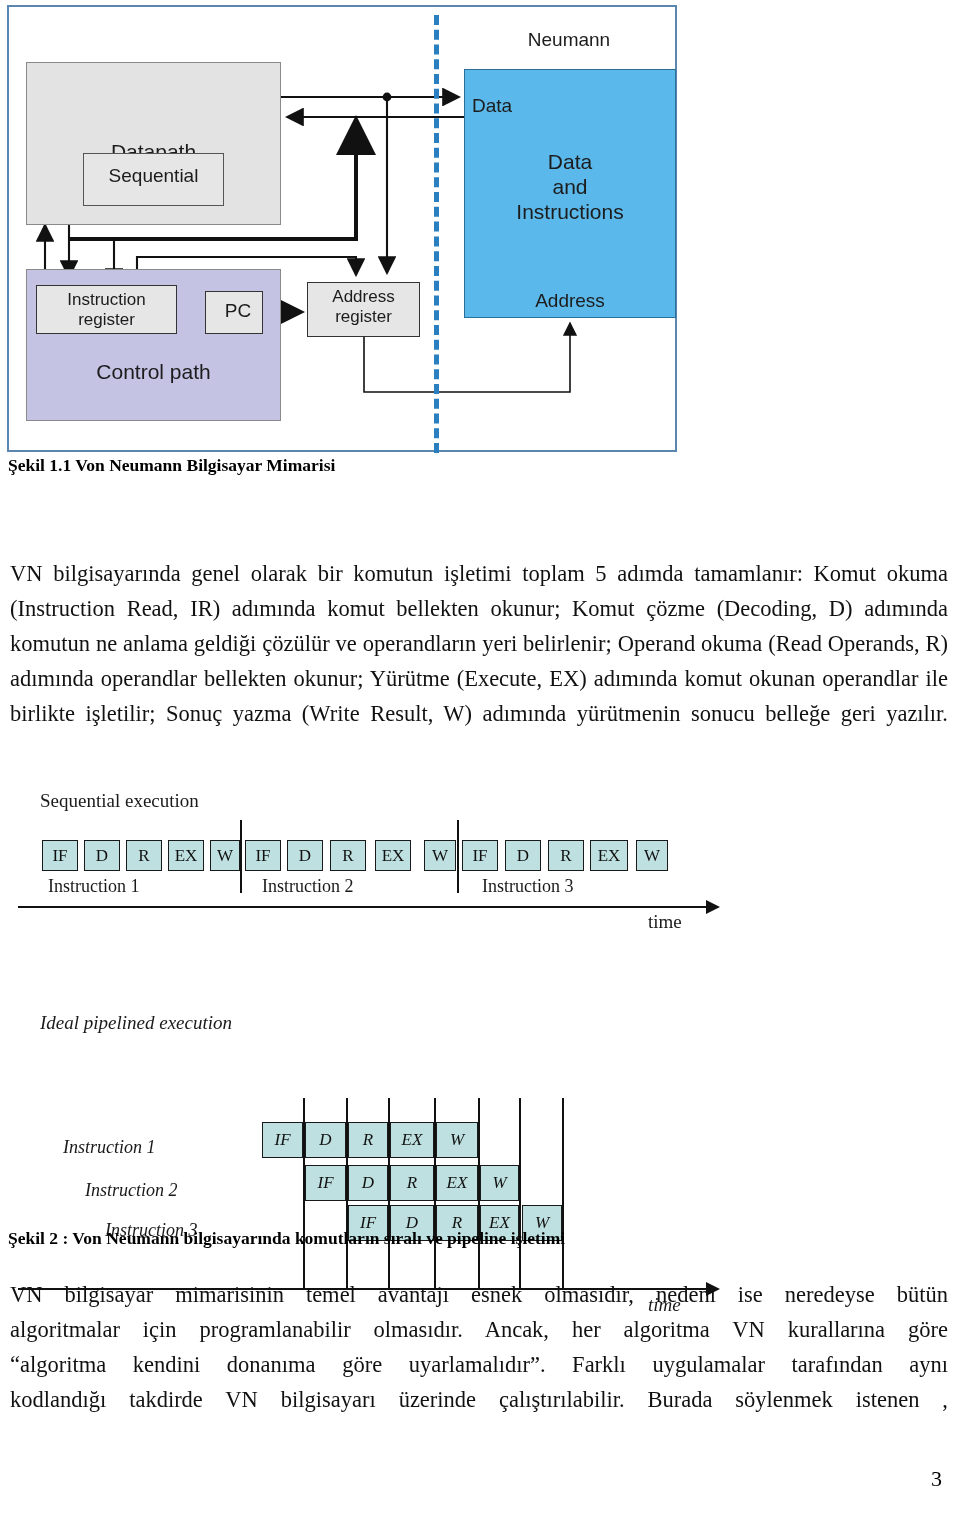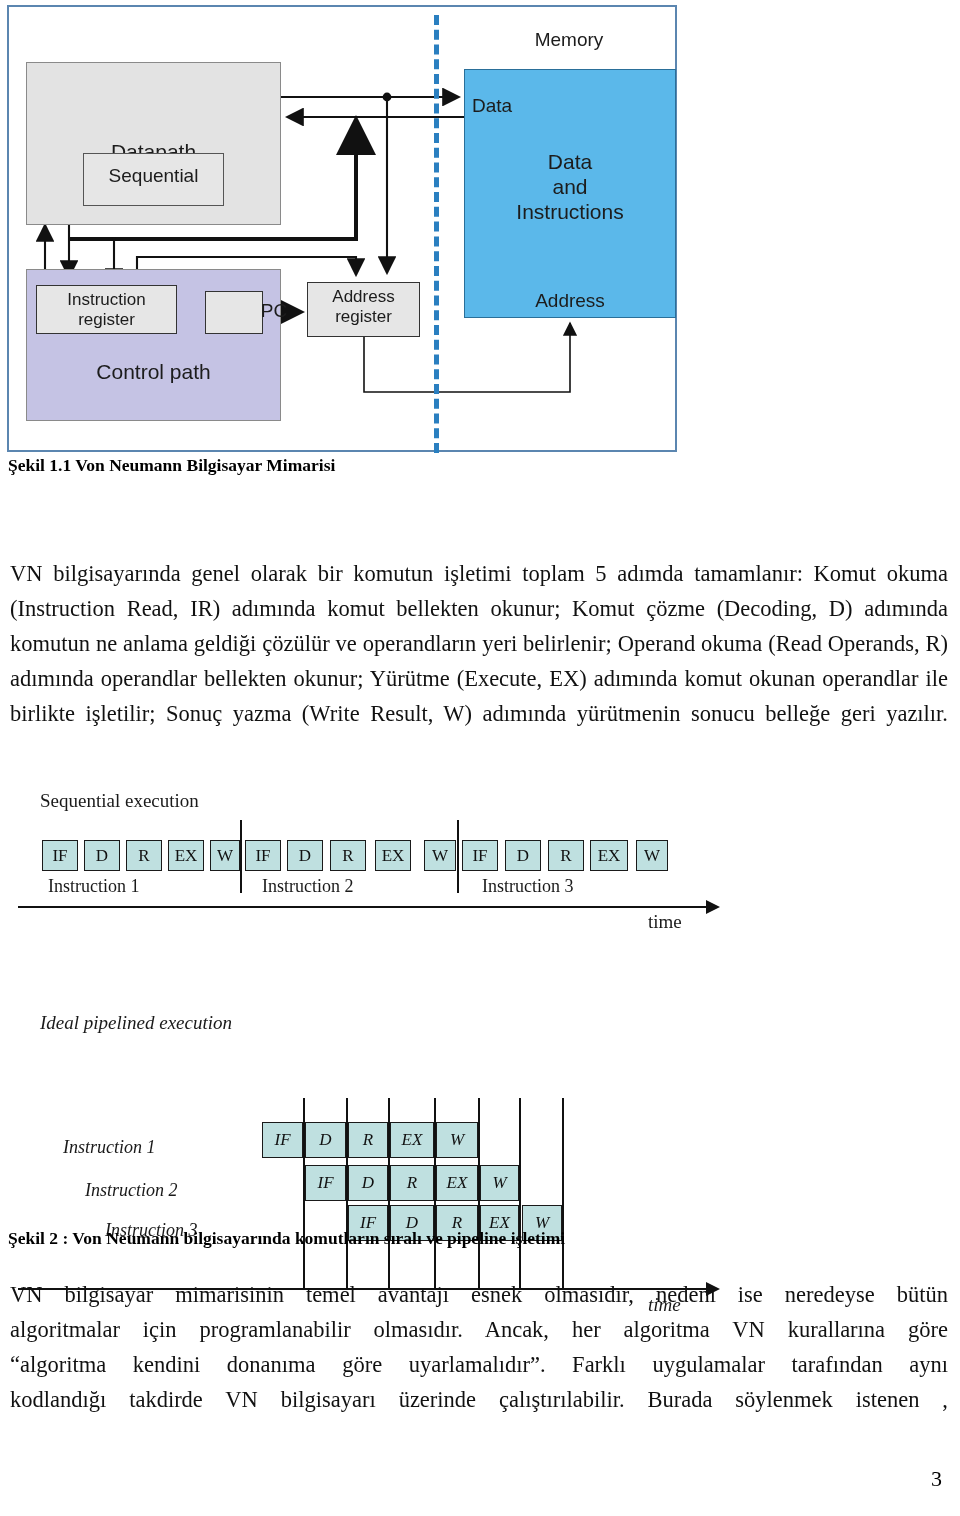--- a/index.html
+++ b/index.html
@@ -55,21 +55,21 @@
   #ir-box {
     left:27px; top:278px; width:141px; height:49px;
     background:#e6e6e6; border:1.5px solid #333;
   }
   #ir-label { left:27px; top:283px; width:141px; font-size:17px; }
 
   #pc-box {
     left:196px; top:284px; width:58px; height:43px;
     background:#e6e6e6; border:1.5px solid #333;
   }
-  #pc-label { left:196px; top:293px; width:66px; font-size:19px;padding-left:36px; }
+  #pc-label { left:196px; top:293px; width:66px; font-size:19px; }
 
   #addr-box {
     left:298px; top:275px; width:113px; height:55px;
     background:#e6e6e6; border:1.5px solid #333;
   }
   #addr-label { left:298px; top:280px; width:113px; font-size:17px; }
 
   
   #memory-box {
     left:455px; top:62px; width:212px; height:249px;
@@ -183,21 +183,21 @@
       <path d="M105,230 L105,278" marker-end="url(#ah)"></path>
 
       <path d="M128,278 L128,250 L347,250 L347,268" marker-end="url(#ah)"></path>
 
       <path d="M254,305 L292,305" stroke-width="4" marker-end="url(#ahb)"></path>
 
       <path d="M355,330 L355,385 L561,385 L561,316" marker-end="url(#ah)" stroke-width="1.6"></path>
     </g>
   </svg>
 
-  <div class="dia-label" id="mem-title">Memory</div>
+  <div class="dia-label" id="mem-title">Neumann</div>
 
   <div class="dia-box" id="datapath-box"></div>
   <div class="dia-label" id="datapath-label">Datapath</div>
   <div class="dia-box" id="registers-box"></div>
   <div class="dia-label" id="registers-label">Sequential</div>
 
   <div class="dia-box" id="controlpath-box"></div>
   <div class="dia-label" id="controlpath-label">Control path</div>
 
   <div class="dia-box" id="ir-box"></div>

